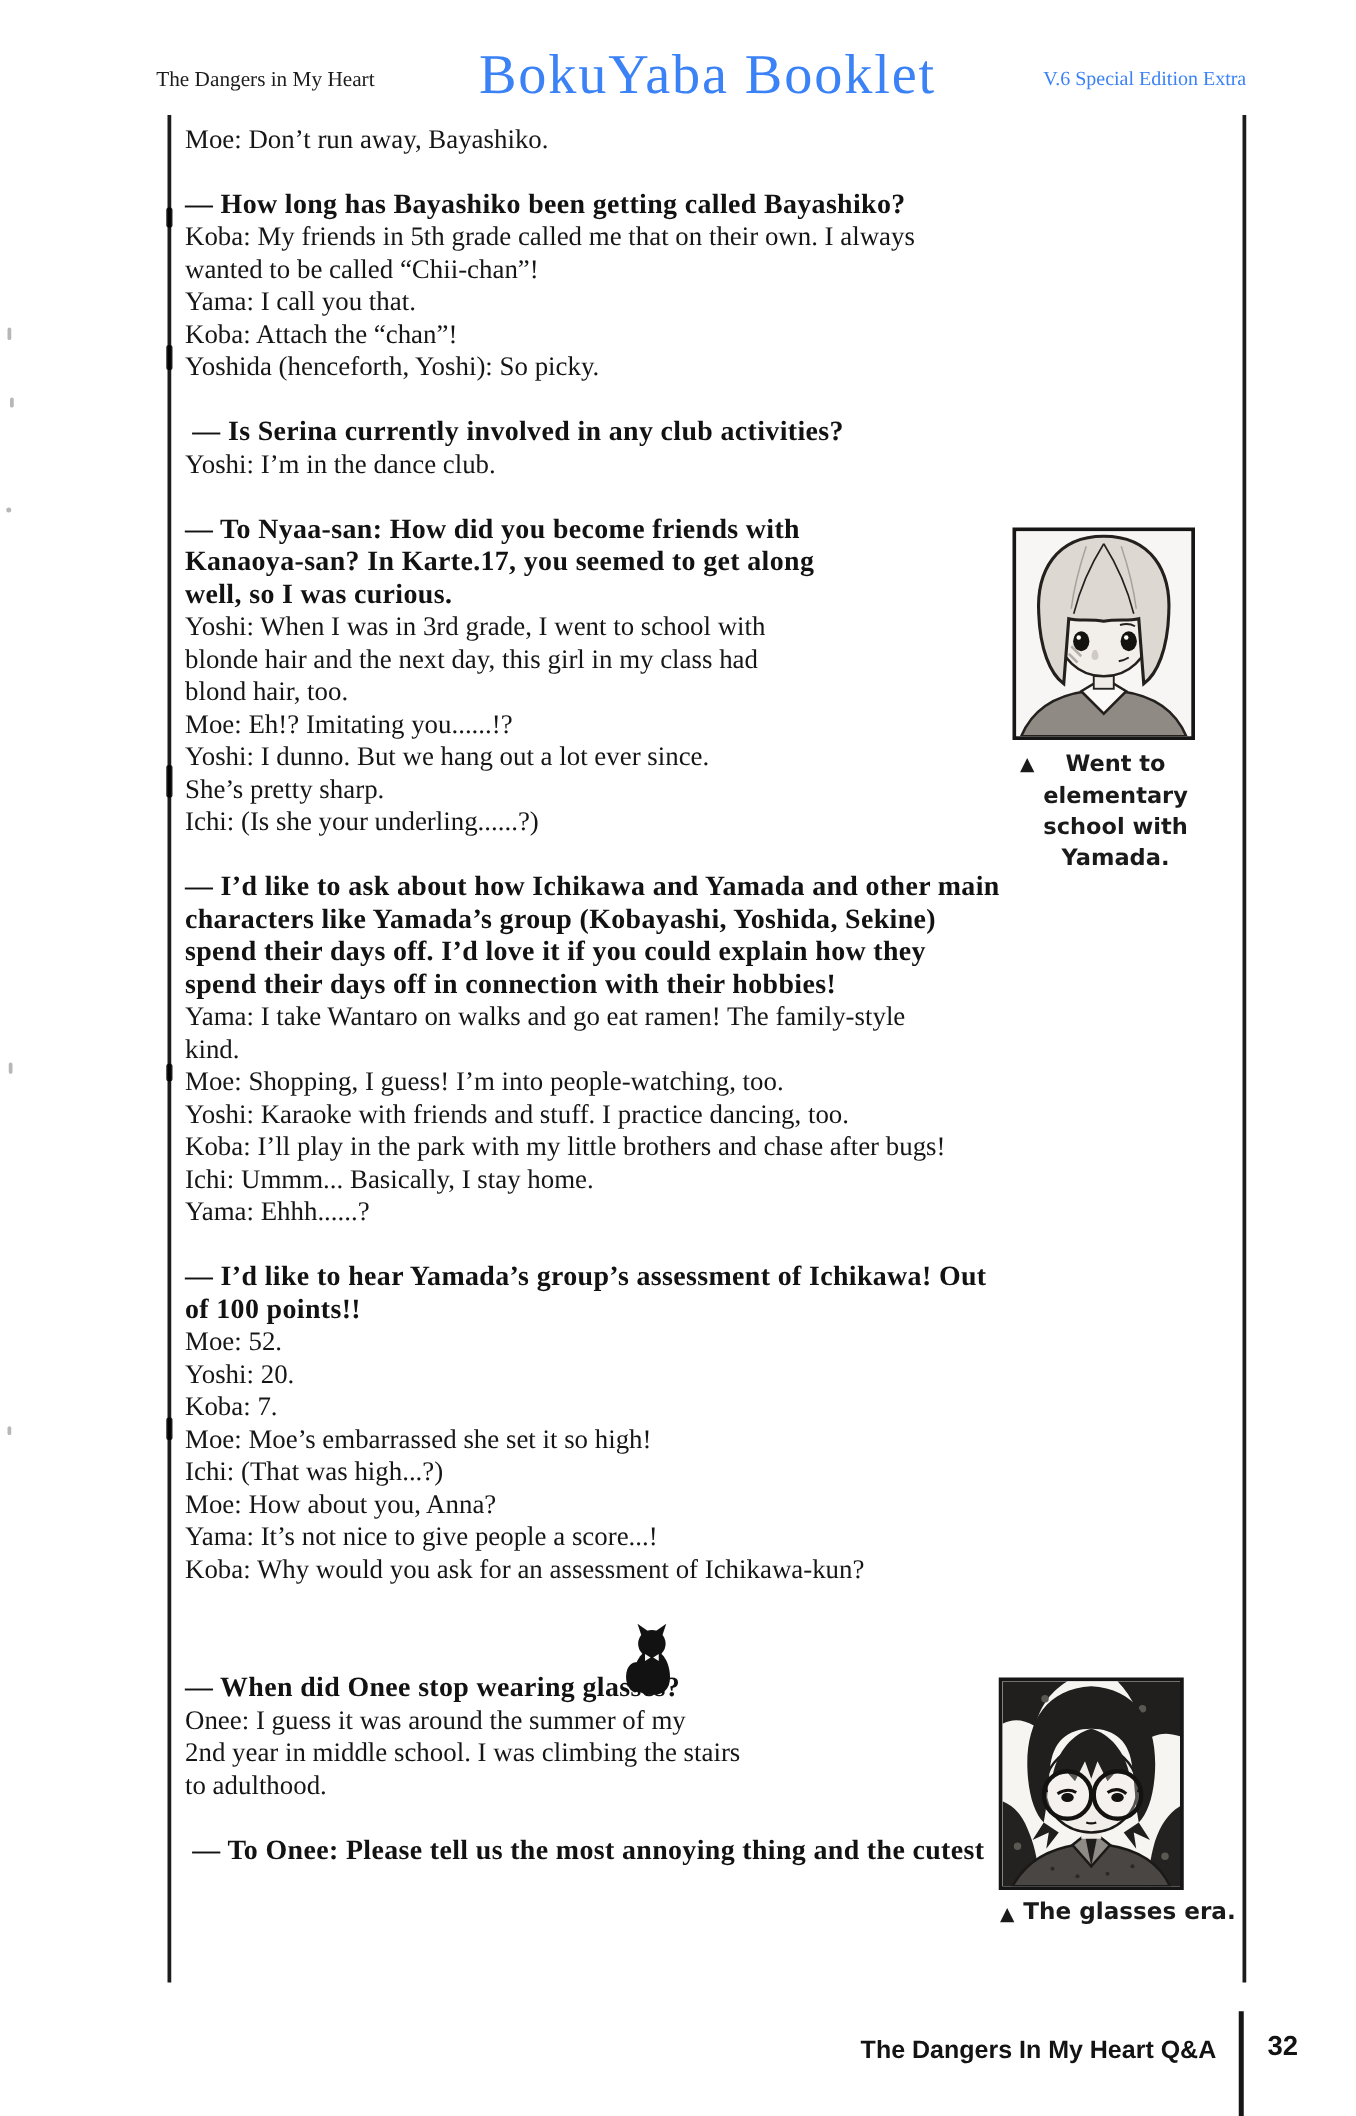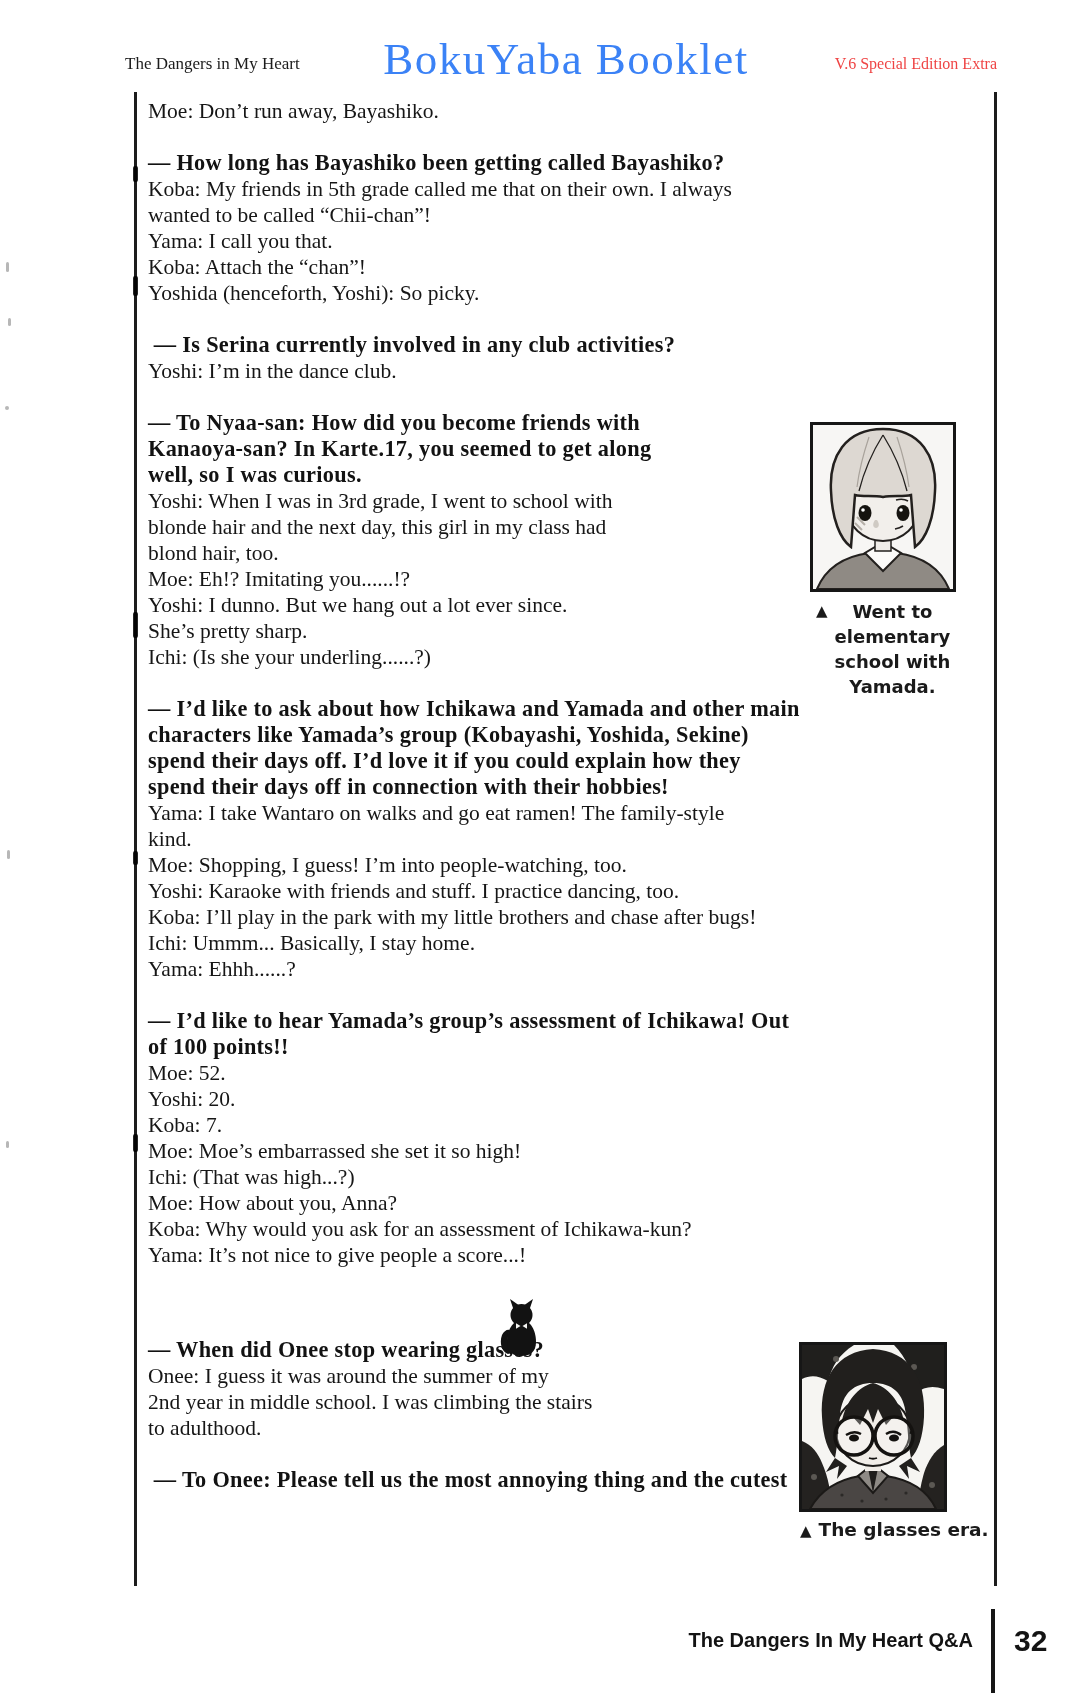--- a/index.html
+++ b/index.html
@@ -4,21 +4,21 @@
 <style>
   html,body{margin:0;padding:0;}
   body{
     width:1085px;height:1693px;position:relative;background:#ffffff;
     font-family:"Liberation Sans","DejaVu Sans",sans-serif;color:#161616;
     overflow:hidden;
   }
   
   .hdr-left{position:absolute;left:125px;top:54px;font-family:"Liberation Serif","DejaVu Serif",serif;font-size:17px;color:#1c1c1c;white-space:pre;}
   .hdr-title{position:absolute;left:566px;top:33px;transform:translateX(-50%);font-family:"Liberation Serif","DejaVu Serif",serif;font-size:45px;letter-spacing:1.5px;color:#3b82f6;white-space:pre;}
-  .hdr-right{position:absolute;right:88px;top:55px;font-family:"Liberation Serif","DejaVu Serif",serif;font-size:16px;color:#ef4444;white-space:pre;}
+  .hdr-right{position:absolute;right:88px;top:55px;font-family:"Liberation Serif","DejaVu Serif",serif;font-size:16px;color:#3b82f6;white-space:pre;}
   
   .border-v{position:absolute;top:92px;width:3px;height:1494px;background:#1c1c1c;}
   .border-left{left:134px;}
   .border-right{left:994px;}
   .border-nub{position:absolute;width:5px;background:#000;opacity:.85;border-radius:2px;left:133px;}
   .speck{position:absolute;background:#4a4a4a;opacity:.4;border-radius:2px;}
   
   .qa-content{position:absolute;left:148px;top:98px;width:845px;}
   .qa-block + .qa-block{margin-top:26px;}
   .qa-block.after-cat{margin-top:69px;}
@@ -32,21 +32,21 @@
   .caption{position:absolute;display:flex;gap:7px;color:#1a1a1a;font-family:"DejaVu Sans",sans-serif;font-weight:600;}
   .cap1{left:816px;top:599px;width:170px;font-size:18px;}
   .cap1 .cap-text{white-space:pre-line;line-height:25px;text-align:center;}
   .cap2{left:800px;top:1519px;font-size:18.5px;}
   .cap-tri{font-size:15px;line-height:25px;}
   
   .cat{position:absolute;left:498px;top:1296px;width:46px;height:62px;}
   
   .footer-label{position:absolute;right:112px;top:1629px;font-weight:700;font-size:20px;color:#131313;white-space:pre;}
   .footer-divider{position:absolute;left:991px;top:1609px;width:4px;height:84px;background:#161616;}
-  .page-number{position:absolute;left:1014px;top:1624px;font-weight:700;font-size:30px;color:#131313;}
+  .page-number{position:absolute;left:1014px;top:1624px;font-weight:700;font-size:22px;color:#131313;}
 </style>
 </head>
 <body>
 
 <div class="hdr-left">The Dangers in My Heart</div>
 <div class="hdr-title">BokuYaba Booklet</div>
 <div class="hdr-right">V.6 Special Edition Extra</div>
 
 <div class="border-v border-left"></div>
 <div class="border-v border-right"></div>
@@ -105,22 +105,22 @@
     </div>
     <div class="qa-block">
       <div class="line q">— I’d like to hear Yamada’s group’s assessment of Ichikawa! Out</div>
       <div class="line q">of 100 points!!</div>
       <div class="line a">Moe: 52.</div>
       <div class="line a">Yoshi: 20.</div>
       <div class="line a">Koba: 7.</div>
       <div class="line a">Moe: Moe’s embarrassed she set it so high!</div>
       <div class="line a">Ichi: (That was high...?)</div>
       <div class="line a">Moe: How about you, Anna?</div>
+      <div class="line a">Yama: It’s not nice to give people a score...!</div>
       <div class="line a">Koba: Why would you ask for an assessment of Ichikawa-kun?</div>
-      <div class="line a">Yama: It’s not nice to give people a score...!</div>
     </div>
     <div class="qa-block after-cat">
       <div class="line q">— When did Onee stop wearing glasses?</div>
       <div class="line a">Onee: I guess it was around the summer of my</div>
       <div class="line a">2nd year in middle school. I was climbing the stairs</div>
       <div class="line a">to adulthood.</div>
     </div>
     <div class="qa-block">
       <div class="line q"> — To Onee: Please tell us the most annoying thing and the cutest</div>
     </div>

